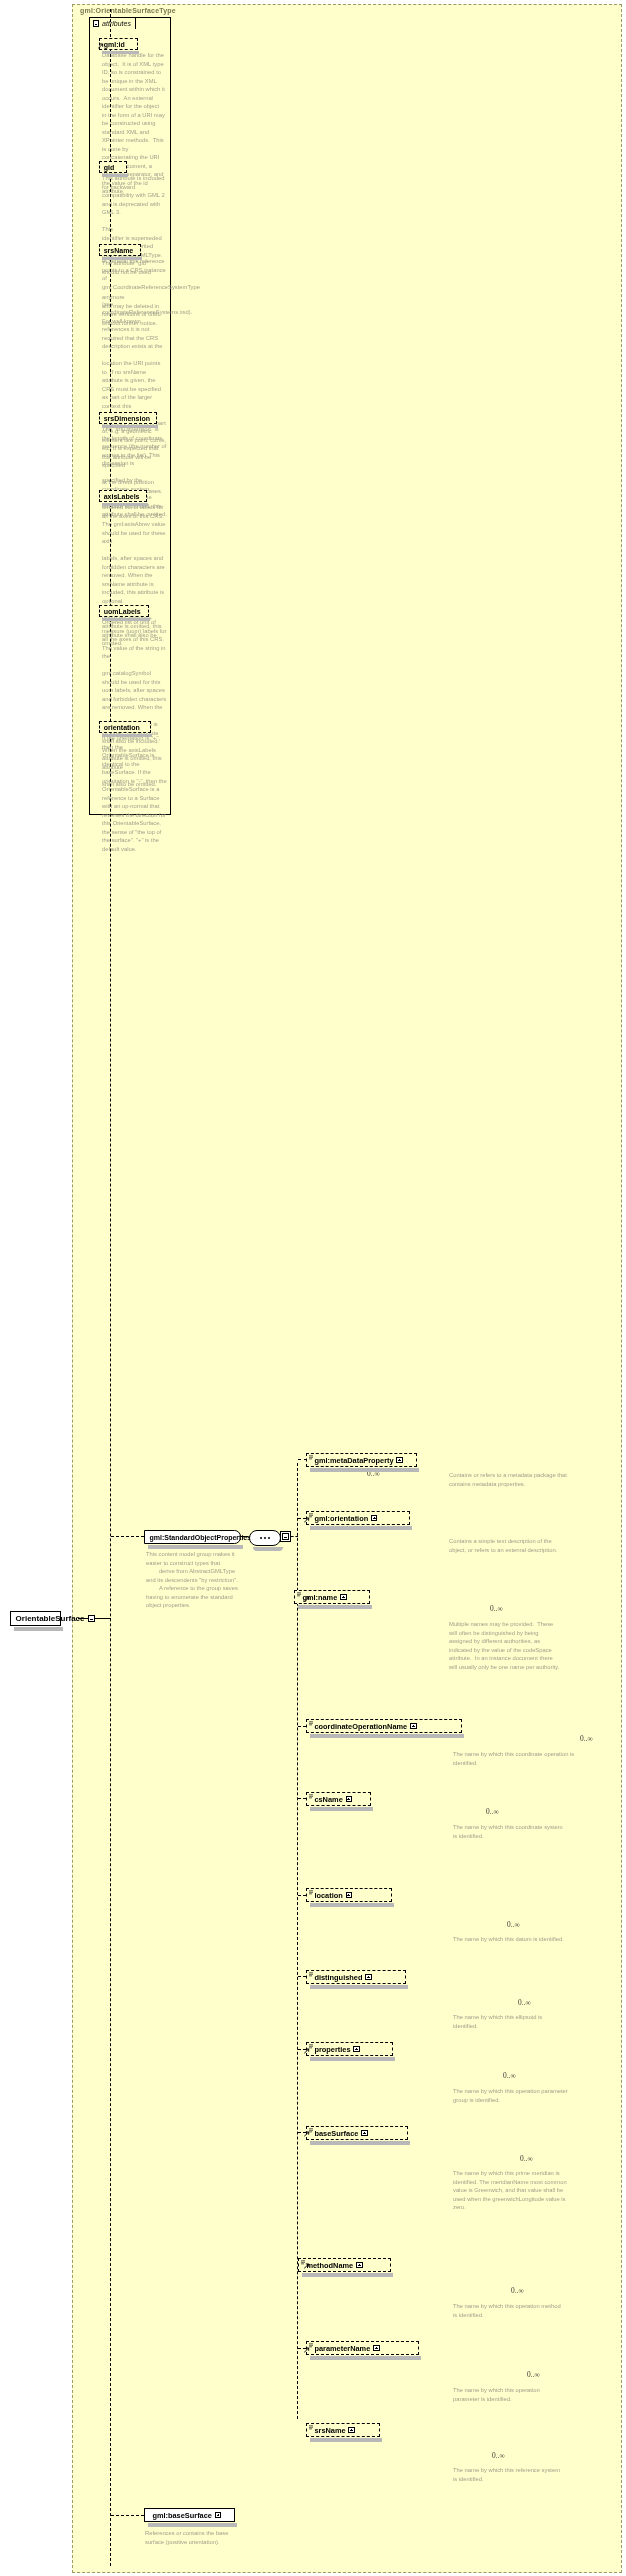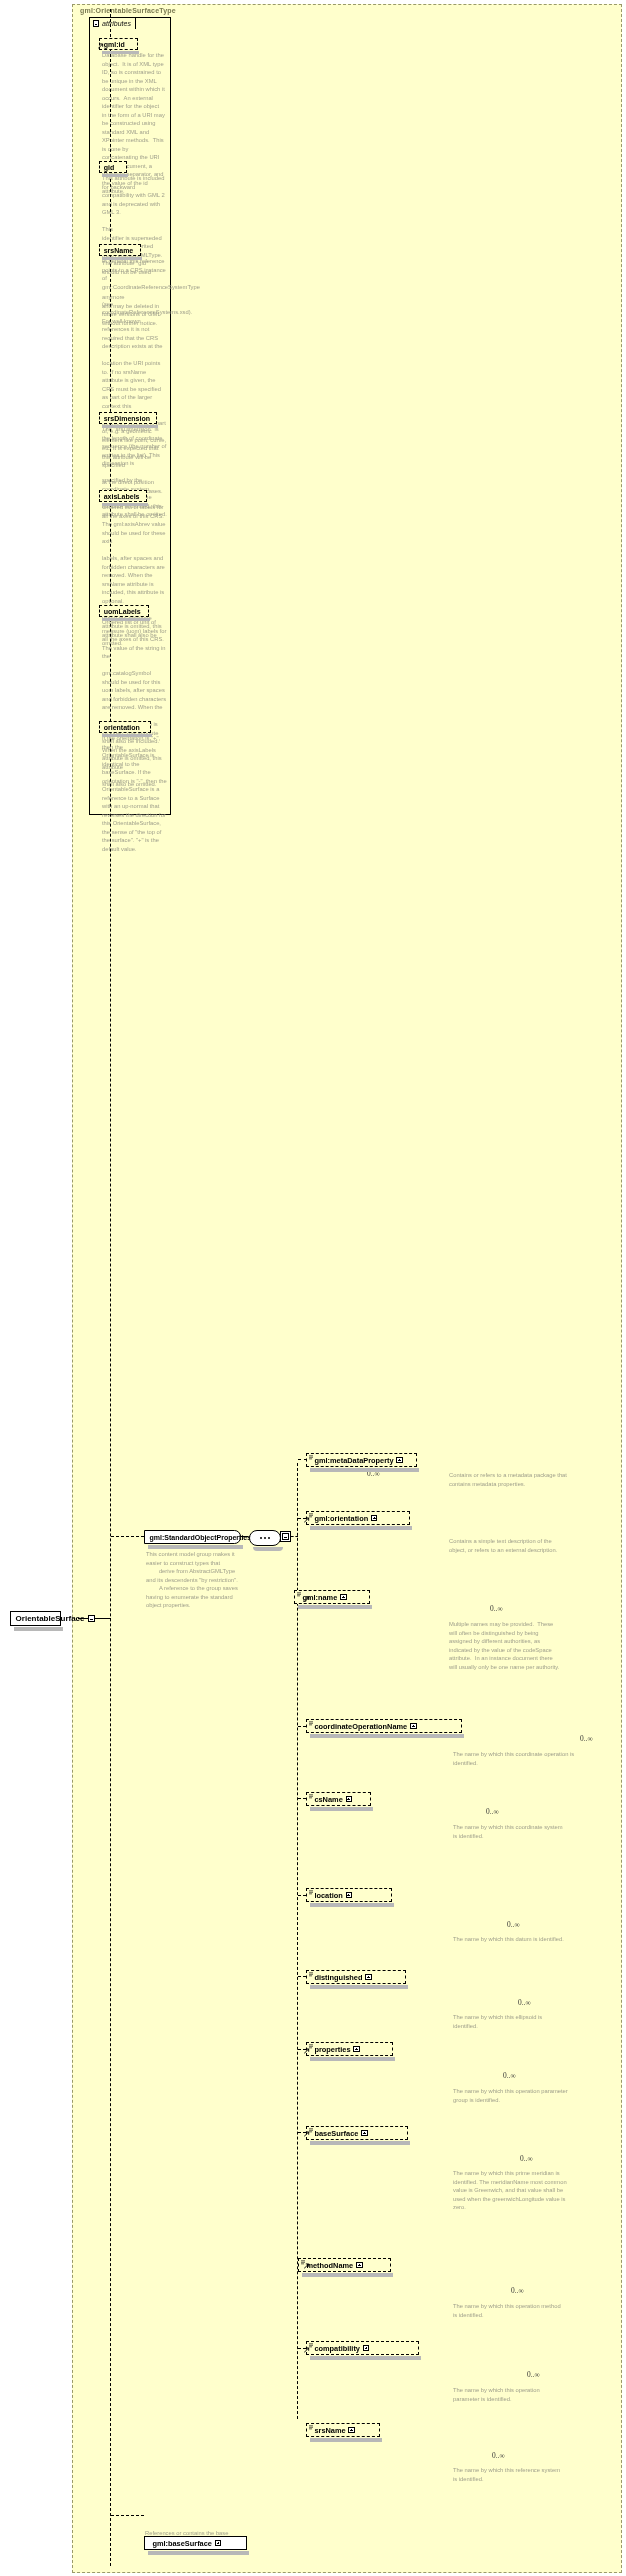--- a/index.html
+++ b/index.html
@@ -449,21 +449,21 @@
       <path d="M0 6 L5 1 M5 1 L2 1 M5 1 L5 4" stroke="#000" stroke-width="1" fill="none"></path>
     </svg>
   <div class="occurs" style="left:511px; top:2286px;">0..∞</div>
   <div class="doc" style="left:453px; top:2302px; width:111px;">The name by which this operation method is identified.</div>
   <div class="hdash" style="left:298px; top:2264px; width:8.4px;"></div>
 
   <div class="el-node" style="left:306px; top:2341px; width:113px;">
     <svg class="el-icon" viewBox="0 0 6 6">
         <path d="M0 1h6M0 3h6M0 5h4" stroke="#000" stroke-width="0.8"></path>
       </svg>
-    <span class="nm">compatibility</span>
+    <span class="nm">parameterName</span>
     <span class="plus-box"></span>
     <span class="shadow"></span>
   </div>
   <svg class="attr-arrow" style="left:304px; top:2347px;" viewBox="0 0 6 6">
       <path d="M0 6 L5 1 M5 1 L2 1 M5 1 L5 4" stroke="#000" stroke-width="1" fill="none"></path>
     </svg>
   <div class="occurs" style="left:527px; top:2370px;">0..∞</div>
   <div class="doc" style="left:453px; top:2386px; width:111px;">The name by which this operation parameter is identified.</div>
   <div class="hdash" style="left:298px; top:2348px; width:8.4px;"></div>
 
@@ -471,21 +471,21 @@
     <svg class="el-icon" viewBox="0 0 6 6">
         <path d="M0 1h6M0 3h6M0 5h4" stroke="#000" stroke-width="0.8"></path>
       </svg>
     <span class="nm">srsName</span>
     <span class="plus-box"></span>
     <span class="shadow"></span>
   </div>
   <div class="occurs" style="left:492px; top:2451px;">0..∞</div>
   <div class="doc" style="left:453px; top:2466px; width:111px;">The name by which this reference system is identified.</div>
 
-  <div class="el-node solid" style="left:144px; top:2508px; width:103px;margin-top:28px;">
+  <div class="el-node solid" style="left:144px; top:2508px; width:91px;">
     <span class="nm">gml:baseSurface</span>
     <span class="plus-box"></span>
     <span class="shadow"></span>
   </div>
   <div class="doc" style="left:145px; top:2529px; width:97px;">References or contains the base surface (positive orientation).</div>
   <div class="hdash" style="left:111px; top:2515px; width:32.5px;"></div>
 
 </div>
 
 

